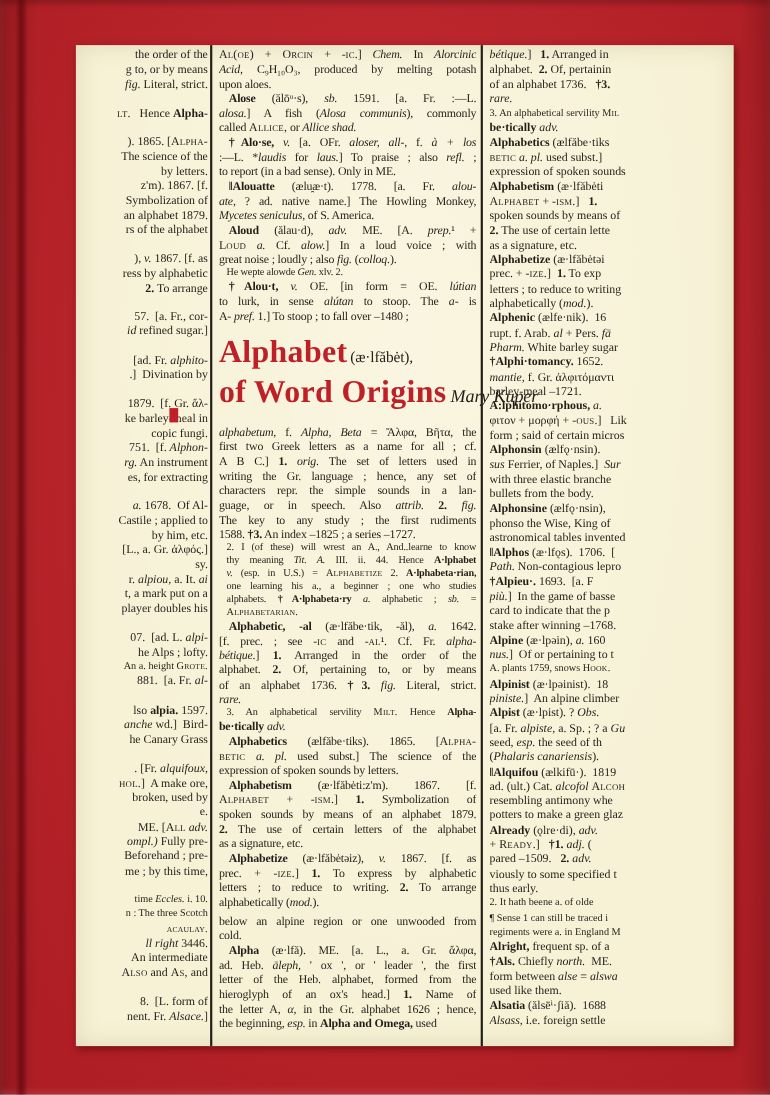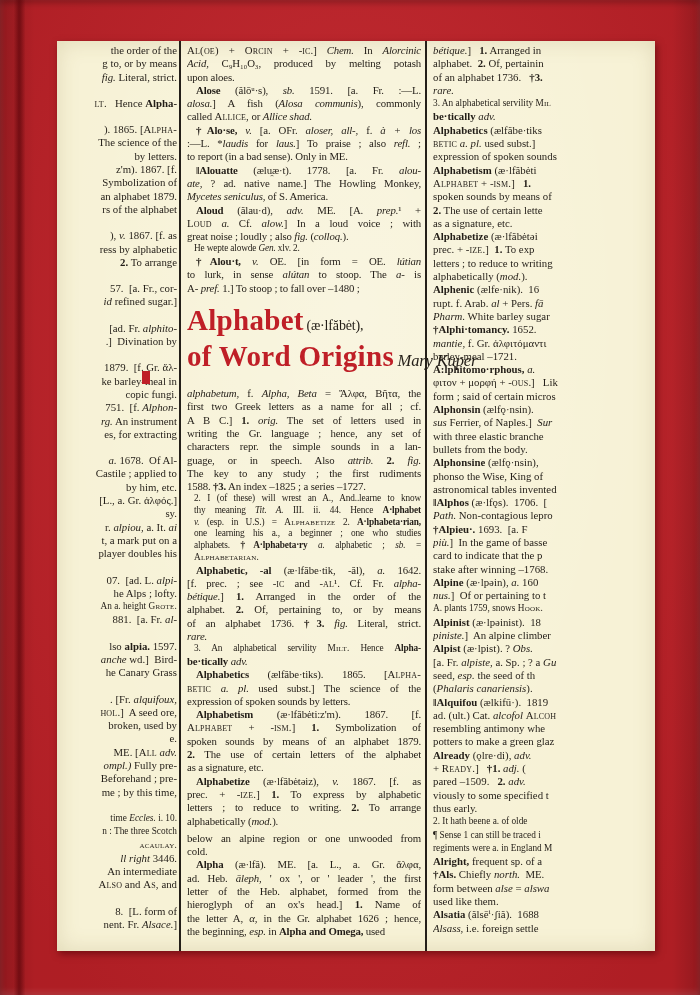--- a/index.html
+++ b/index.html
@@ -14,21 +14,21 @@
       radial-gradient(ellipse at 50% 40%, rgba(255,255,255,.06), rgba(0,0,0,.10) 90%),
       linear-gradient(90deg, rgba(0,0,0,.18) 0%, rgba(0,0,0,0) 5%, rgba(0,0,0,0) 96%, rgba(0,0,0,.16) 100%),
       var(--cover-red);
     box-shadow:inset 0 3px 6px rgba(0,0,0,.25), inset 0 -3px 6px rgba(255,255,255,.12);
   }
   .hinge{
     position:absolute;left:14px;top:0;width:11px;height:100%;
     background:linear-gradient(90deg, rgba(90,5,10,.05), rgba(90,5,10,.65) 45%, rgba(90,5,10,.55) 60%, rgba(90,5,10,.05));
   }
   .paper{
-    position:absolute;left:57px;top:41px;width:598px;height:910px;
+    position:absolute;left:69px;top:41px;width:598px;height:910px;
     background:
       radial-gradient(ellipse at 50% 30%, rgba(255,255,255,.25), rgba(0,0,0,0) 70%),
       var(--paper);
     box-shadow:2px 3px 7px rgba(70,0,5,.55), inset 0 0 22px rgba(130,105,45,.18);
     overflow:hidden;color:var(--ink);
     font-family:"Liberation Serif","DejaVu Serif",serif;
     font-size:10.8px;
   }
   .rule{position:absolute;top:0;bottom:0;width:1.5px;background:var(--column-rule);}
   .rule-1{left:122px;}
@@ -110,21 +110,21 @@
         <div class="ln"><span>07.  [ad. L. </span><span class="fi">alpi-</span></div>
         <div class="ln"><span>he Alps ; lofty.</span></div>
         <div class="ln k-s"><span>An a. height </span><span class="fc">Grote.</span></div>
         <div class="ln"><span>881.  [a. Fr. </span><span class="fi">al-</span></div>
         <div class="ln k-g"></div>
         <div class="ln"><span>lso </span><span class="fb">alpia.</span><span> 1597.</span></div>
         <div class="ln"><span class="fi">anche</span><span> wd.]  Bird-</span></div>
         <div class="ln"><span>he Canary Grass</span></div>
         <div class="ln k-g"></div>
         <div class="ln"><span>. [Fr. </span><span class="fi">alquifoux,</span></div>
-        <div class="ln"><span class="fc">hol.</span><span>]  A seed ore,</span></div>
+        <div class="ln"><span class="fc">hol.</span><span>]  A make ore,</span></div>
         <div class="ln"><span>broken, used by</span></div>
         <div class="ln"><span>e.</span></div>
         <div class="ln"><span>ME. [</span><span class="fc">All</span><span class="fi"> adv.</span></div>
         <div class="ln"><span class="fi">ompl.)</span><span> Fully pre-</span></div>
         <div class="ln"><span>Beforehand ; pre-</span></div>
         <div class="ln"><span>me ; by this time,</span></div>
         <div class="ln k-g"></div>
         <div class="ln k-s"><span>time </span><span class="fi">Eccles.</span><span> i. 10.</span></div>
         <div class="ln k-s"><span>n : The three Scotch</span></div>
         <div class="ln k-s"><span class="fc">acaulay.</span></div>

